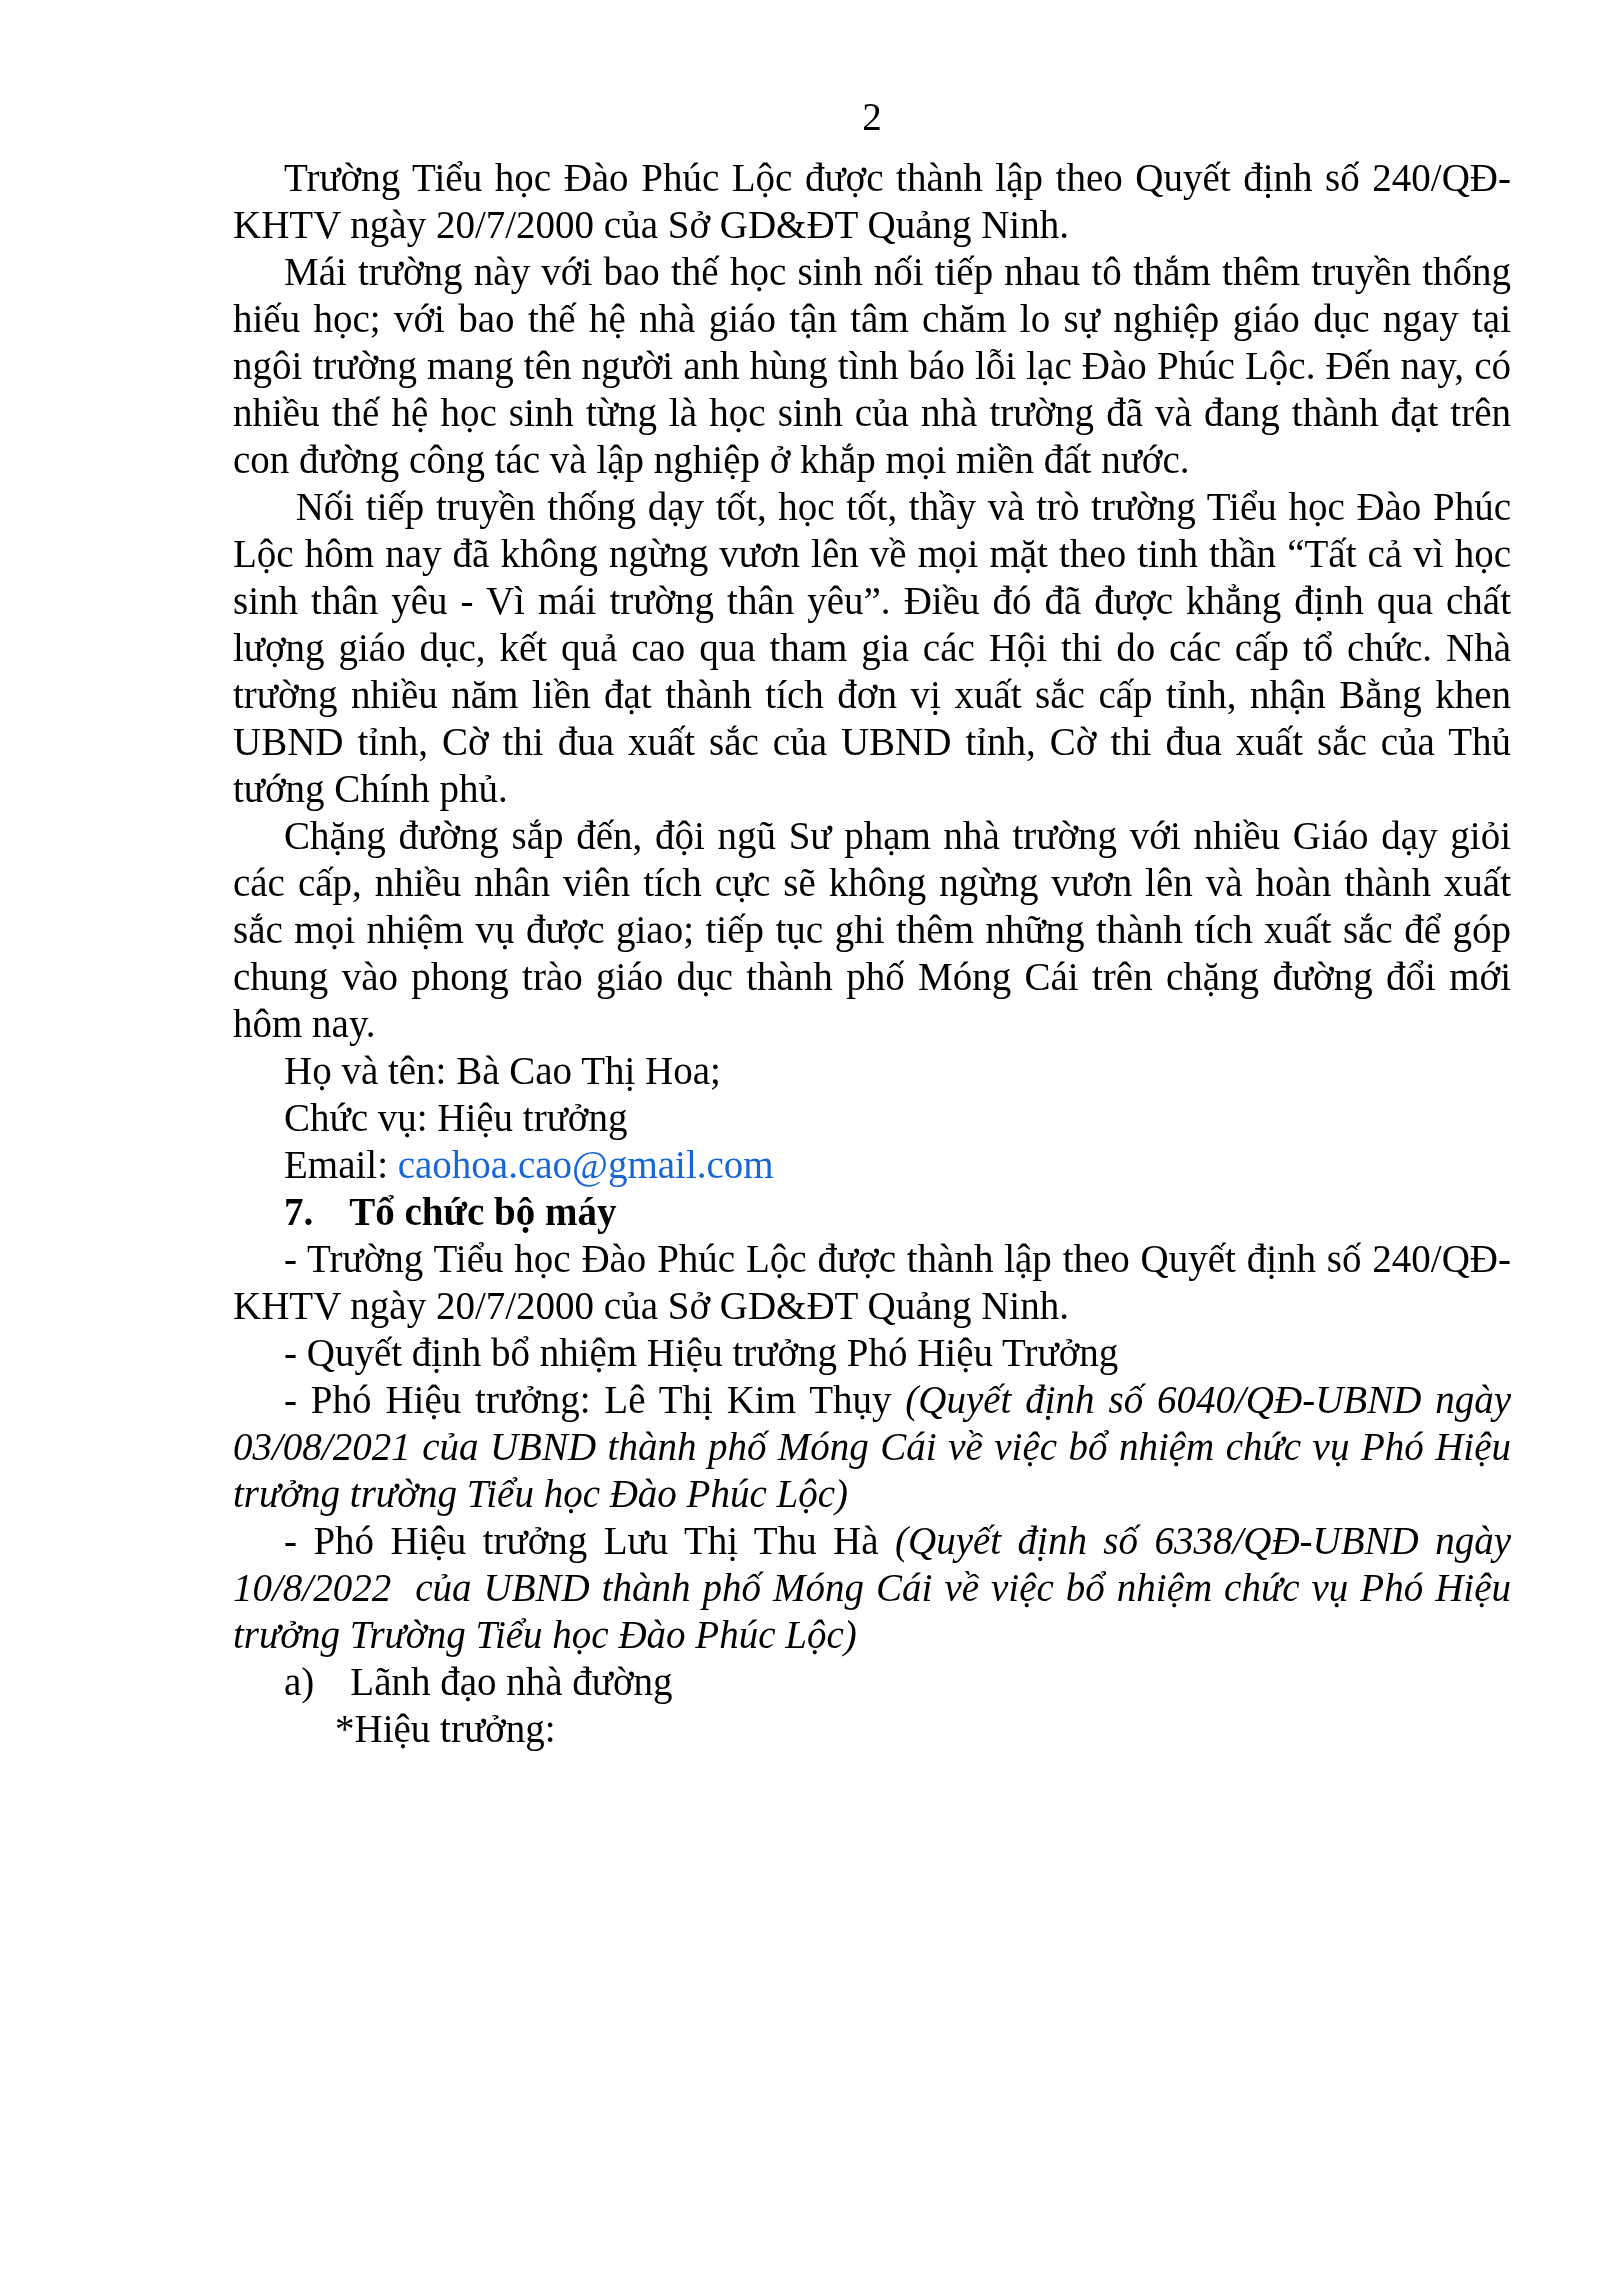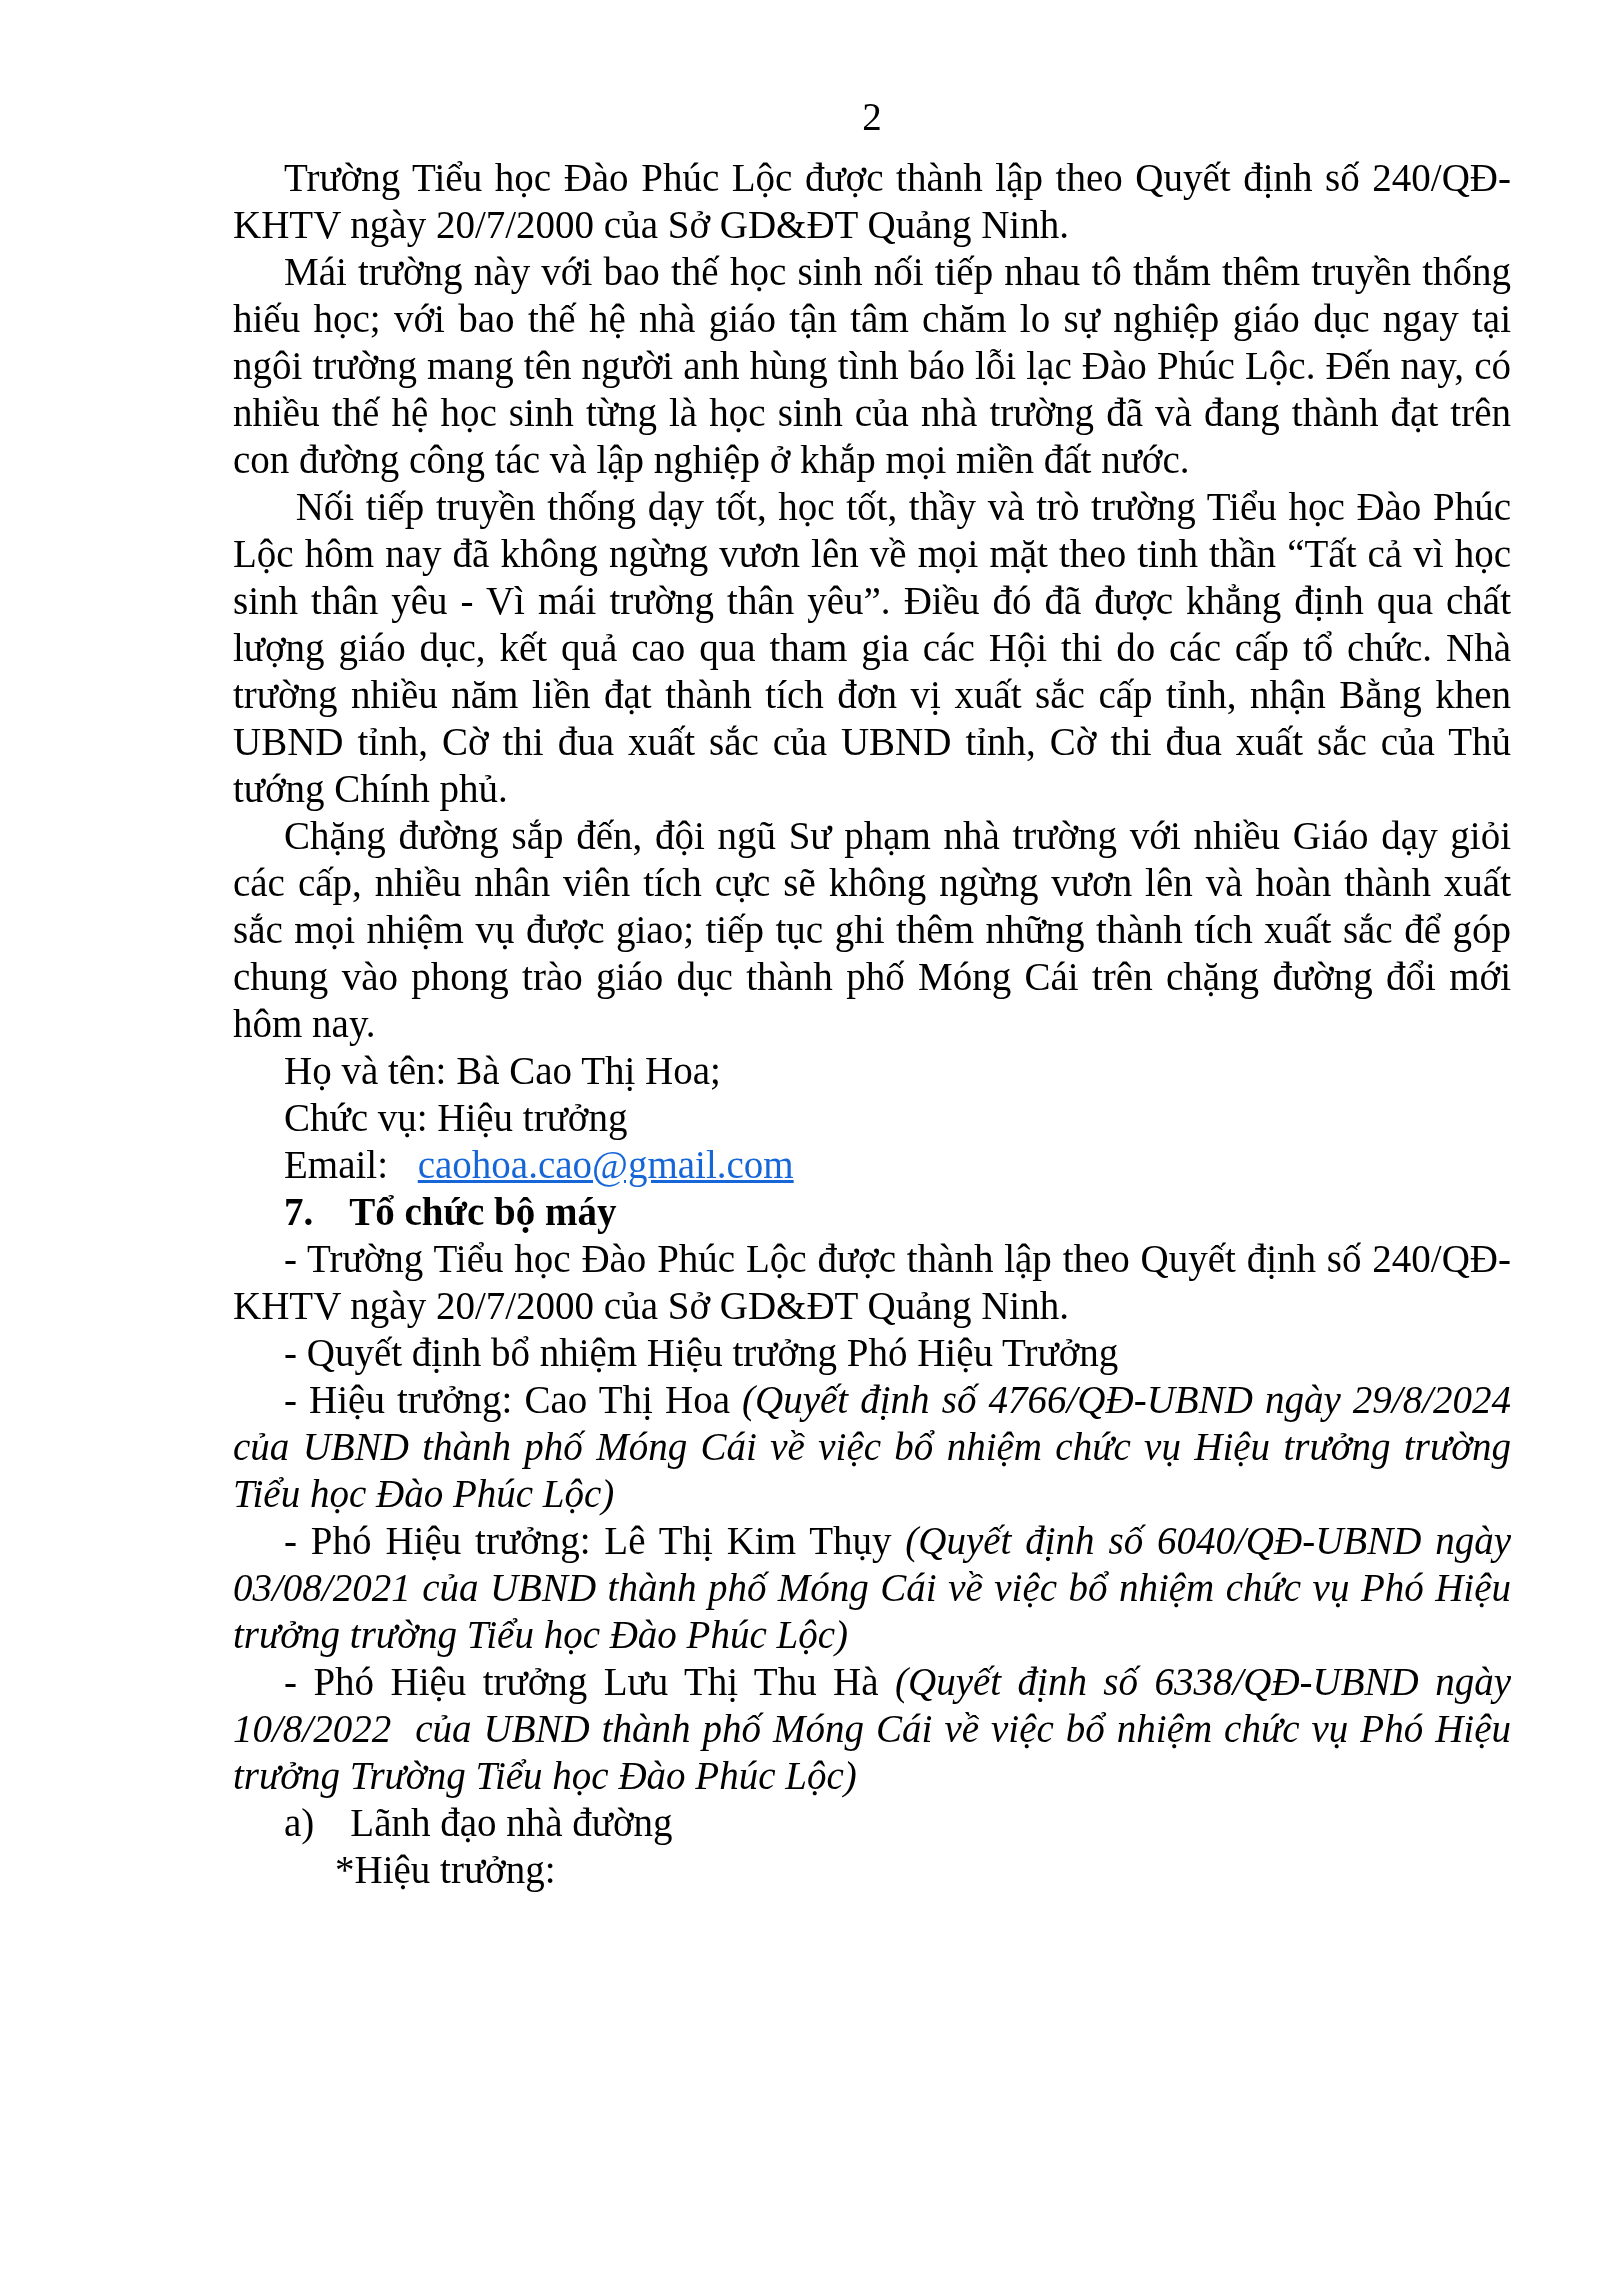--- a/index.html
+++ b/index.html
@@ -31,39 +31,38 @@
     margin:0;
     font-size:39px;
     line-height:47px;
     text-indent:51px;
     text-align:justify;
     white-space:pre-wrap;
   }
   .indent2{text-indent:102px;}
   .bold{font-weight:bold;}
   .italic{font-style:italic;}
-  .link{color:var(--link-color,#1666d8);text-decoration:underline;margin-left:20px;}
+  .link{color:var(--link-color,#1666d8);}
   .tab{display:inline-block;width:36px;}
 </style>
 </head>
 <body>
 
 <div class="page" style="background: rgb(255, 255, 255); color: rgb(0, 0, 0);">
   <div class="page-number">2</div>
   <div class="doc-body">
       <p class="para"><span>Trường Tiểu học Đào Phúc Lộc được thành lập theo Quyết định số 240/QĐ-KHTV ngày 20/7/2000 của Sở GD&amp;ĐT Quảng Ninh.</span></p>
       <p class="para"><span>Mái trường này với bao thế học sinh nối tiếp nhau tô thắm thêm truyền thống hiếu học; với bao thế hệ nhà giáo tận tâm chăm lo sự nghiệp giáo dục ngay tại ngôi trường mang tên người anh hùng tình báo lỗi lạc Đào Phúc Lộc. Đến nay, có nhiều thế hệ học sinh từng là học sinh của nhà trường đã và đang thành đạt trên con đường công tác và lập nghiệp ở khắp mọi miền đất nước.</span></p>
       <p class="para"><span> Nối tiếp truyền thống dạy tốt, học tốt, thầy và trò trường Tiểu học Đào Phúc Lộc hôm nay đã không ngừng vươn lên về mọi mặt theo tinh thần “Tất cả vì học sinh thân yêu - Vì mái trường thân yêu”. Điều đó đã được khẳng định qua chất lượng giáo dục, kết quả cao qua tham gia các Hội thi do các cấp tổ chức. Nhà trường nhiều năm liền đạt thành tích đơn vị xuất sắc cấp tỉnh, nhận Bằng khen UBND tỉnh, Cờ thi đua xuất sắc của UBND tỉnh, Cờ thi đua xuất sắc của Thủ tướng Chính phủ.</span></p>
       <p class="para"><span>Chặng đường sắp đến, đội ngũ Sư phạm nhà trường với nhiều Giáo dạy giỏi các cấp, nhiều nhân viên tích cực sẽ không ngừng vươn lên và hoàn thành xuất sắc mọi nhiệm vụ được giao; tiếp tục ghi thêm những thành tích xuất sắc để góp chung vào phong trào giáo dục thành phố Móng Cái trên chặng đường đổi mới hôm nay.</span></p>
       <p class="para"><span>Họ và tên: Bà Cao Thị Hoa;</span></p>
       <p class="para"><span>Chức vụ: Hiệu trưởng</span></p>
       <p class="para"><span>Email: </span><span class="link">caohoa.cao@gmail.com</span></p>
       <p class="para"><span class="bold">7.</span><span class="tab"></span><span class="bold">Tổ chức bộ máy</span></p>
       <p class="para"><span>- Trường Tiểu học Đào Phúc Lộc được thành lập theo Quyết định số 240/QĐ-KHTV ngày 20/7/2000 của Sở GD&amp;ĐT Quảng Ninh.</span></p>
       <p class="para"><span>- Quyết định bổ nhiệm Hiệu trưởng Phó Hiệu Trưởng</span></p>
-      <p class="para"><span>- Hiệu trưởng: Cao Thị Hoa </span><span class="italic">(Quyết định số 4766/QĐ-UBND ngày 29/8/2024 của UBND thành phố Móng Cái về việc bổ nhiệm chức vụ Hiệu trưởng trường Tiểu học Đào Phúc Lộc)</span></p>
       <p class="para"><span>- Phó Hiệu trưởng: Lê Thị Kim Thụy </span><span class="italic">(Quyết định số 6040/QĐ-UBND ngày 03/08/2021 của UBND thành phố Móng Cái về việc bổ nhiệm chức vụ Phó Hiệu trưởng trường Tiểu học Đào Phúc Lộc)</span></p>
       <p class="para"><span>- Phó Hiệu trưởng Lưu Thị Thu Hà </span><span class="italic">(Quyết định số 6338/QĐ-UBND ngày 10/8/2022  của UBND thành phố Móng Cái về việc bổ nhiệm chức vụ Phó Hiệu trưởng Trường Tiểu học Đào Phúc Lộc)</span></p>
       <p class="para"><span>a)</span><span class="tab"></span><span>Lãnh đạo nhà đường</span></p>
       <p class="para indent2"><span>*Hiệu trưởng:</span></p>
     </div>
 </div>
 
 
 </body></html>

